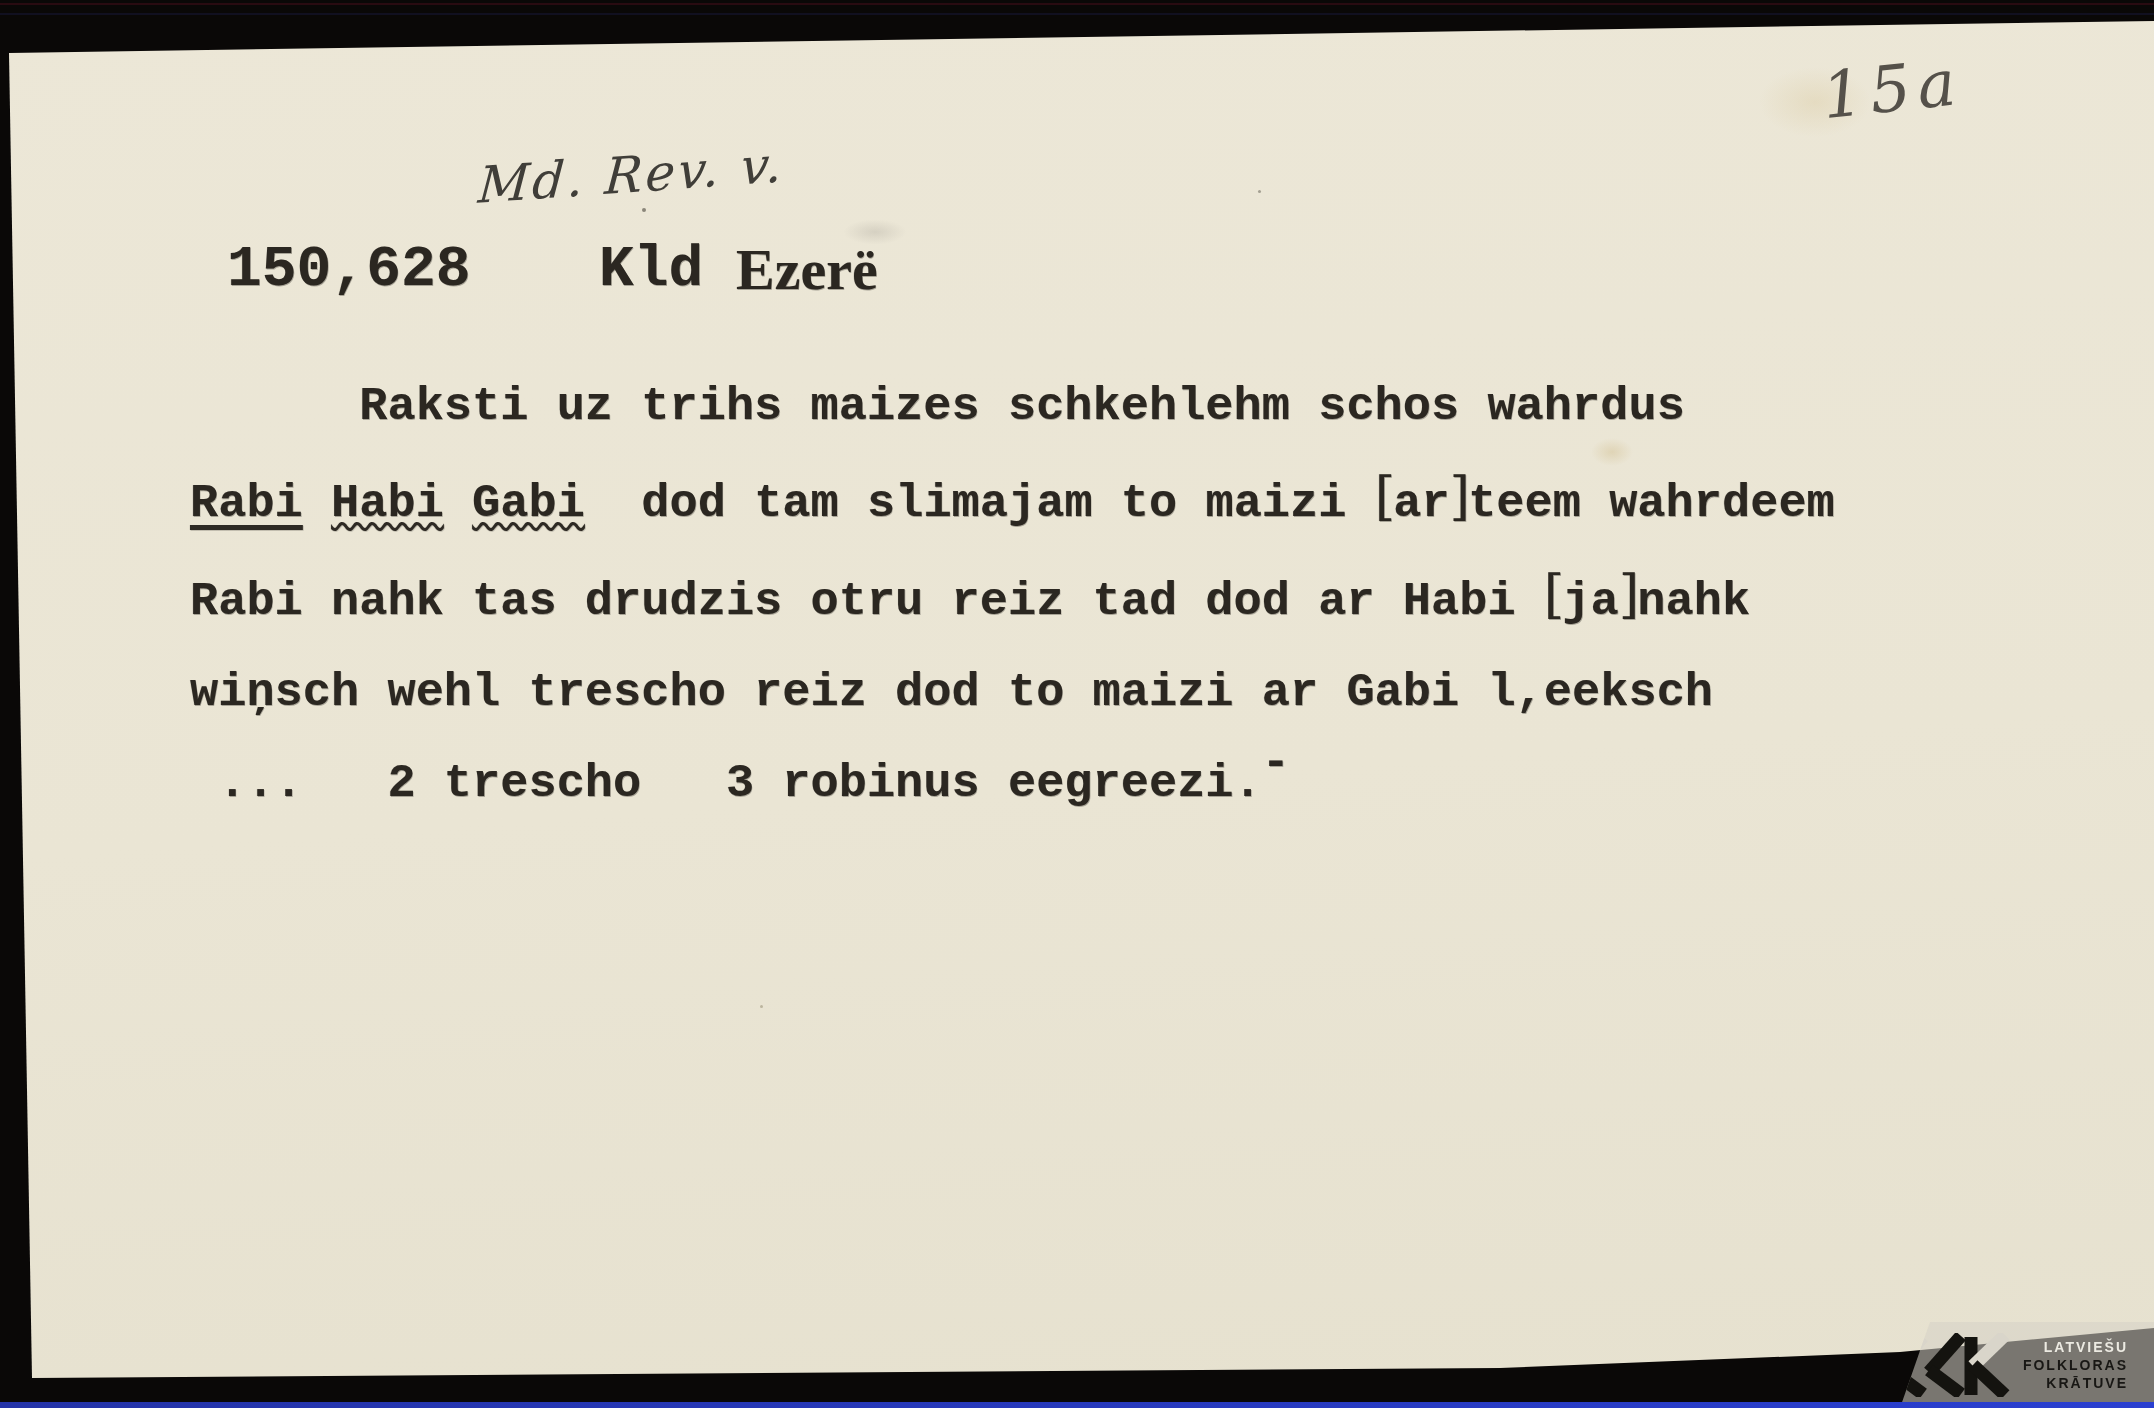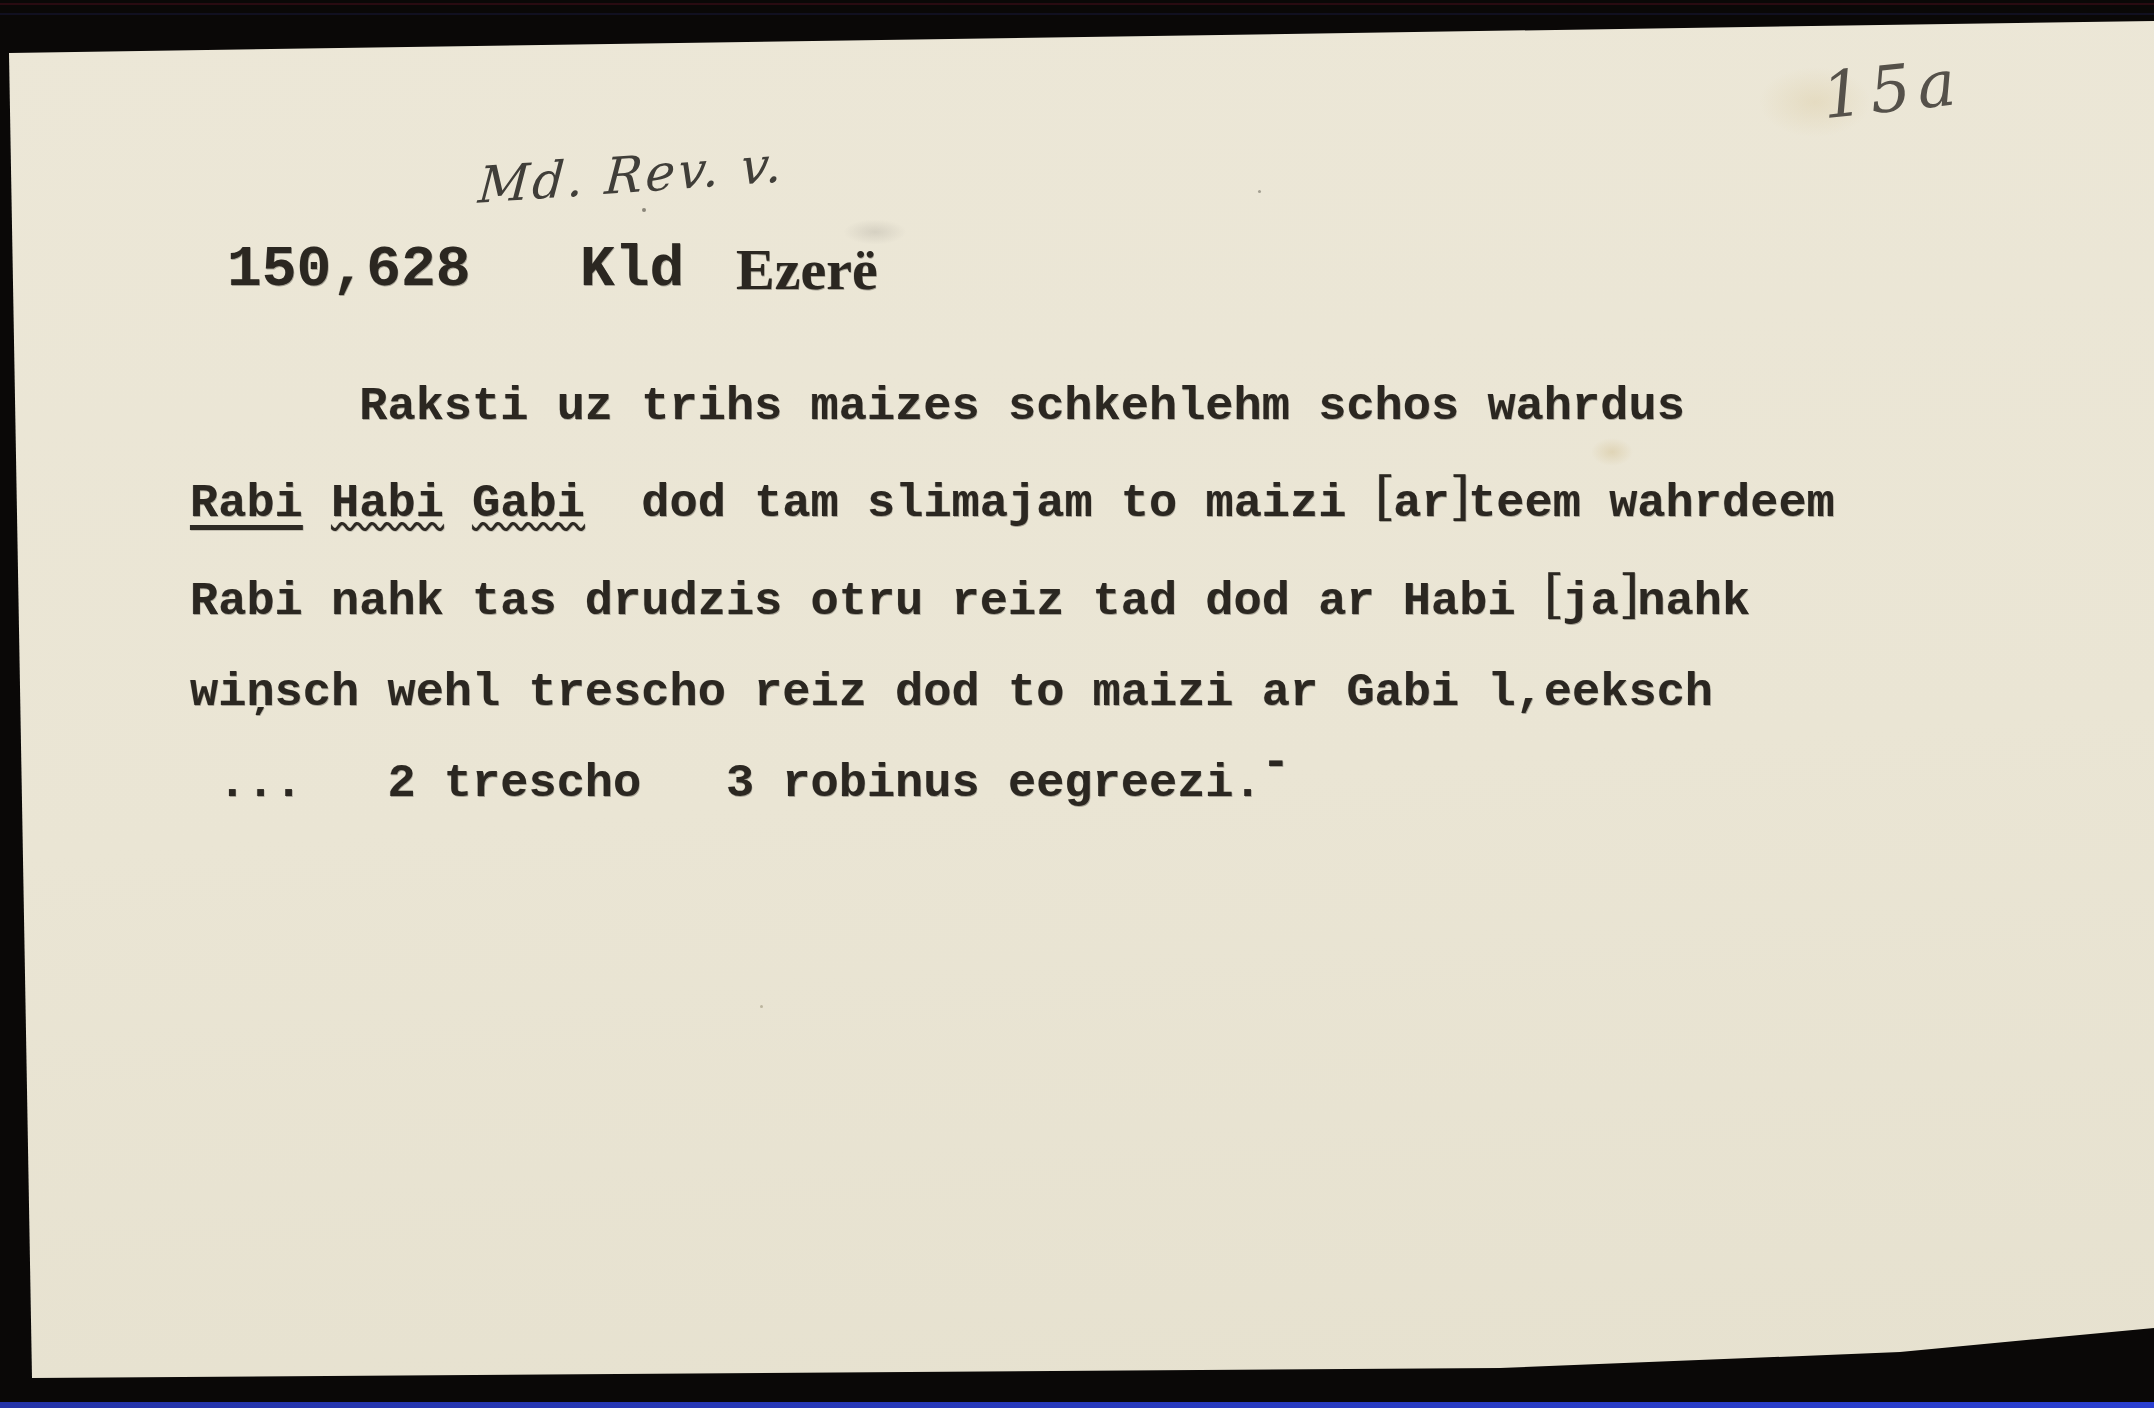--- a/index.html
+++ b/index.html
@@ -26,21 +26,21 @@
   
   #header-note{position:absolute;left:478px;top:146px;
         font-family:"DejaVu Serif",serif;font-style:italic;font-size:50px;
         color:#403e39;letter-spacing:3px;transform:rotate(-4deg) skewX(-8deg);}
   
   .typed{font-family:"Liberation Mono",monospace;font-weight:bold;color:#2b2721;
          text-shadow:0.6px 0.6px 0 rgba(43,39,33,0.35), -0.4px 0 0 rgba(43,39,33,0.2);
          white-space:pre;}
   #header-line{position:absolute;left:0;top:244px;font-size:58px;line-height:51px;}
   #archive-number{position:absolute;left:227px;top:0;}
-  #district-code{position:absolute;left:580px;top:0;}
+  #district-code{position:absolute;left:599px;top:0;}
   #place-name{position:absolute;left:736px;top:0;font-family:Liberation Serif, serif;}
   #typed-paragraph{position:absolute;left:190px;top:341px;font-size:47px;line-height:51.3px;}
   .tline{white-space:pre;margin-top:40px;}
   .s-plain{}
   .s-u-solid{text-decoration-line:underline;text-decoration-thickness:5px;
              text-underline-offset:9px;text-decoration-color:#2e2a24;}
   .s-u-wavy{text-decoration-line:underline;text-decoration-style:wavy;
             text-decoration-thickness:2.5px;text-underline-offset:6px;
             text-decoration-color:#2e2a24;}
   .s-bracket{font-family:"DejaVu Serif",serif;font-weight:400;font-size:1.12em;
@@ -78,15 +78,31 @@
       <span id="place-name">Ezerë</span>
     </div>
 
     <div id="typed-paragraph" class="typed"><div class="tline"><span class="s-plain">      Raksti uz trihs maizes schkehlehm schos wahrdus</span></div><div class="tline"><span class="s-u-solid">Rabi</span><span class="s-plain"> </span><span class="s-u-wavy">Habi</span><span class="s-plain"> </span><span class="s-u-wavy">Gabi</span><span class="s-plain">  dod tam slimajam to maizi </span><span class="s-bracket">[</span><span class="s-plain">ar</span><span class="s-bracket">]</span><span class="s-plain">teem wahrdeem</span></div><div class="tline"><span class="s-plain">Rabi nahk tas drudzis otru reiz tad dod ar Habi </span><span class="s-bracket">[</span><span class="s-plain">ja</span><span class="s-bracket">]</span><span class="s-plain">nahk</span></div><div class="tline"><span class="s-plain">wiņsch wehl trescho reiz dod to maizi ar Gabi l,eeksch</span></div><div class="tline"><span class="s-plain"> ...   2 trescho   3 robinus eegreezi.</span><span class="s-raised">-</span></div></div>
 
     <div class="speck" style="left:642px;top:208px;width:4px;height:4px;background:rgba(58,54,46,0.55);"></div>
     <div class="speck" style="left:1258px;top:190px;width:3px;height:3px;background:rgba(58,54,46,0.4);"></div>
     <div class="speck" style="left:760px;top:1005px;width:3px;height:3px;background:rgba(120,110,80,0.4);"></div>
   </div>
 
+  <div id="watermark">
+    <svg width="128" height="64" viewBox="0 0 128 64">
+      <path d="M10 39 L40 4" stroke="#d9d5ca" stroke-width="13" fill="none"></path>
+      <path d="M8 37 L40 61" stroke="#14130f" stroke-width="13" fill="none"></path>
+      <path d="M46 39 L78 3" stroke="#14130f" stroke-width="13" fill="none"></path>
+      <path d="M46 37 L78 61" stroke="#14130f" stroke-width="13" fill="none"></path>
+      <path d="M88 4 L88 62" stroke="#14130f" stroke-width="13" fill="none"></path>
+      <path d="M90 33 L122 2" stroke="#d9d5ca" stroke-width="13" fill="none"></path>
+      <path d="M90 32 L122 62" stroke="#14130f" stroke-width="13" fill="none"></path>
+    </svg>
+    <div id="watermark-text">
+      <div id="watermark-line1">LATVIEŠU</div>
+      <div id="watermark-line2">FOLKLORAS</div>
+      <div id="watermark-line3">KRĀTUVE</div>
+    </div>
+  </div>
 
   <div id="bottom-blue-strip"></div>
 </div>
 
 </body></html>

